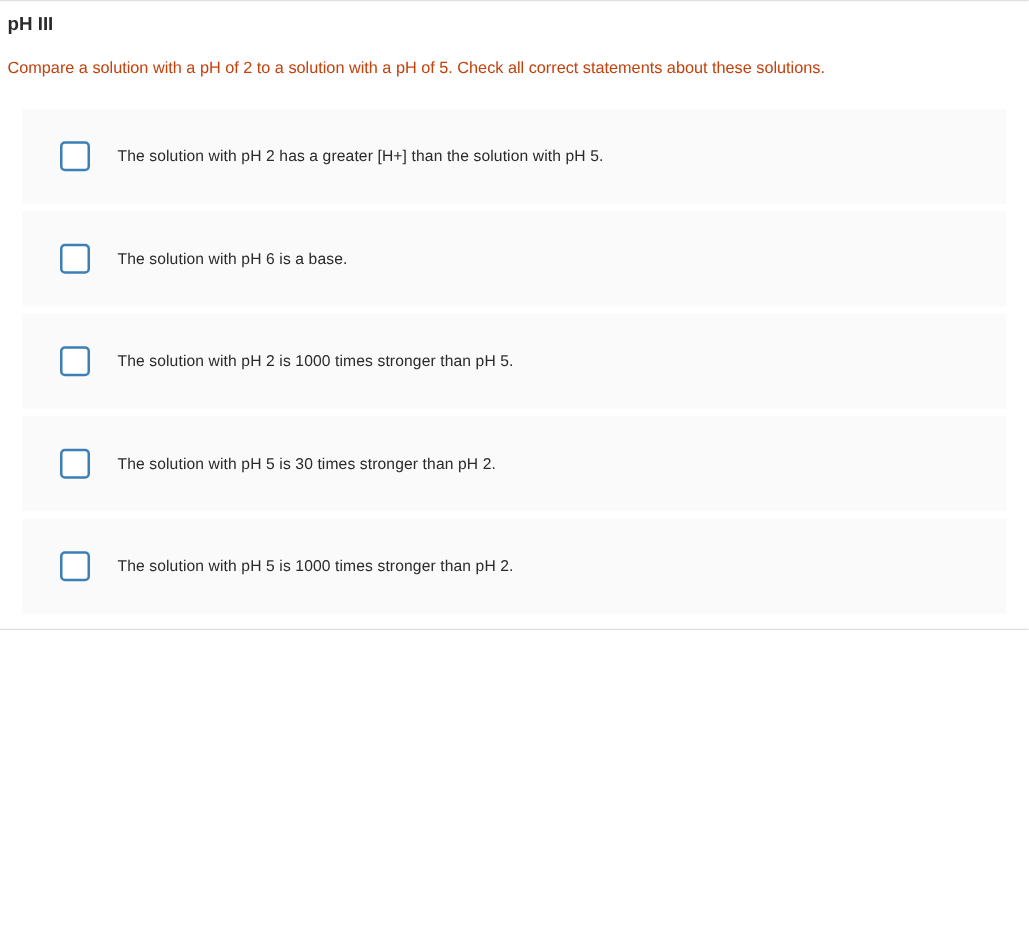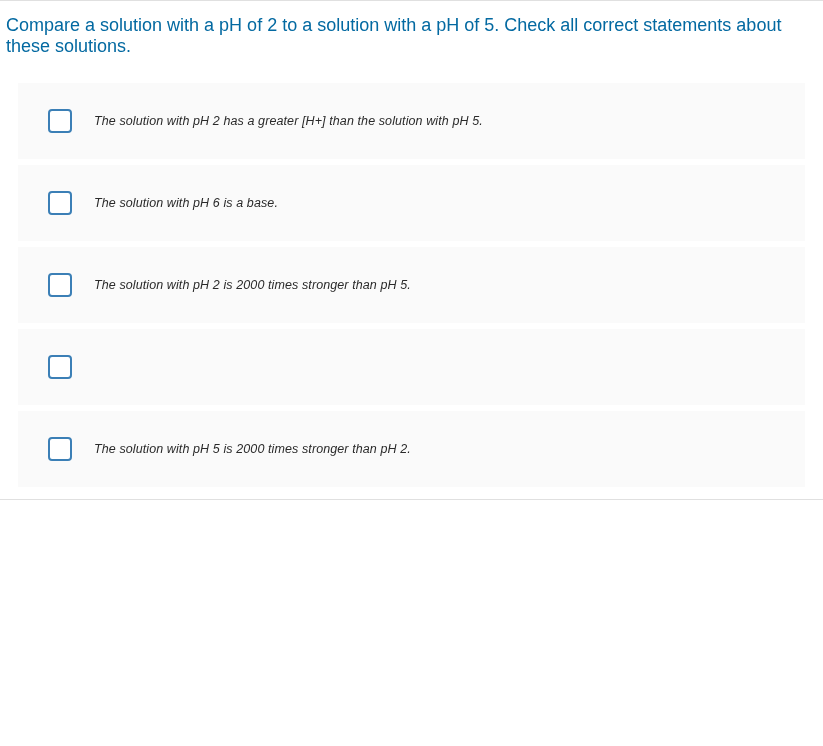--- a/index.html
+++ b/index.html
@@ -18,41 +18,40 @@
       border-bottom: 1px solid #e0e0e0;
       padding-bottom: 6px;
     }
     .question-title {
       font-size: 15px;
       font-weight: bold;
       padding: 10px 6px 4px 6px;
       color: #2a2a2a;
     }
     .question-text {
-      font-size: 18px;
+      font-size: 13px;
       padding: 14px 6px 20px 6px;
-      color: #0369a1;
+      color: #c2410c;
     }
     .instruction-bar {
       background: #f2f2f2;
       padding: 22px 34px;
       margin: 12px 18px 6px 18px;
       font-size: 13px;
       color: #444444;
     }
     .options-area {
       padding: 0 18px;
     }
     .option-row {
       background: #fafafa;
       padding: 26px 26px;
       margin: 6px 0;
       display: flex;
       align-items: center;
-      font-style: italic;
     }
     .checkbox {
       width: 24px;
       height: 24px;
       border: 2px solid #3b7fb6;
       border-radius: 4px;
       background: #ffffff;
       margin-right: 22px;
       margin-left: 4px;
       cursor: pointer;
@@ -61,44 +60,46 @@
     .option-text {
       font-size: 12.5px;
       color: #2a2a2a;
       letter-spacing: 0.1px;
     }
   </style>
 </head>
 <body>
 
 <div class="container">
+  <div class="question-title">pH III</div>
   <div class="question-text">Compare a solution with a pH of 2 to a solution with a pH of 5.  Check all correct statements about these solutions.</div>
 
   <div class="options-area">
 
     <div class="option-row">
       <div class="checkbox"></div>
       <div class="option-text">The solution with pH 2 has a greater [H+] than the solution with pH 5.</div>
     </div>
 
 
     <div class="option-row">
       <div class="checkbox"></div>
       <div class="option-text">The solution with pH 6 is a base.</div>
     </div>
 
 
     <div class="option-row">
       <div class="checkbox"></div>
-      <div class="option-text">The solution with pH 2 is 2000 times stronger than pH 5.</div>
+      <div class="option-text">The solution with pH 2 is 1000 times stronger than pH 5.</div>
     </div>
 
     <div class="option-row">
       <div class="checkbox"></div>
+      <div class="option-text">The solution with pH 5 is 30 times stronger than pH 2.</div>
     </div>
 
     <div class="option-row">
       <div class="checkbox"></div>
-      <div class="option-text">The solution with pH 5 is 2000 times stronger than pH 2.</div>
+      <div class="option-text">The solution with pH 5 is 1000 times stronger than pH 2.</div>
     </div>
 
   </div>
 </div>
 
 </body></html>

